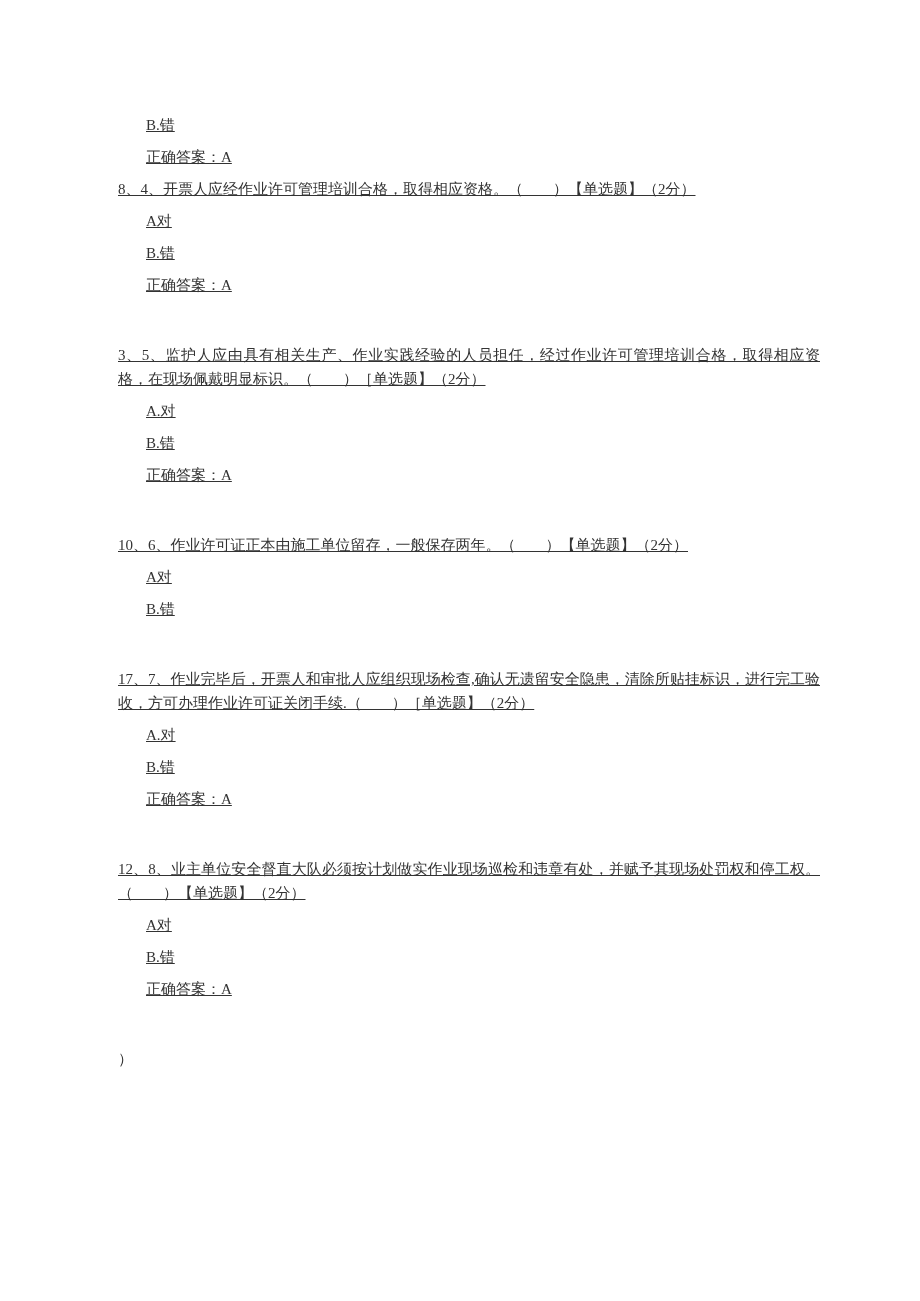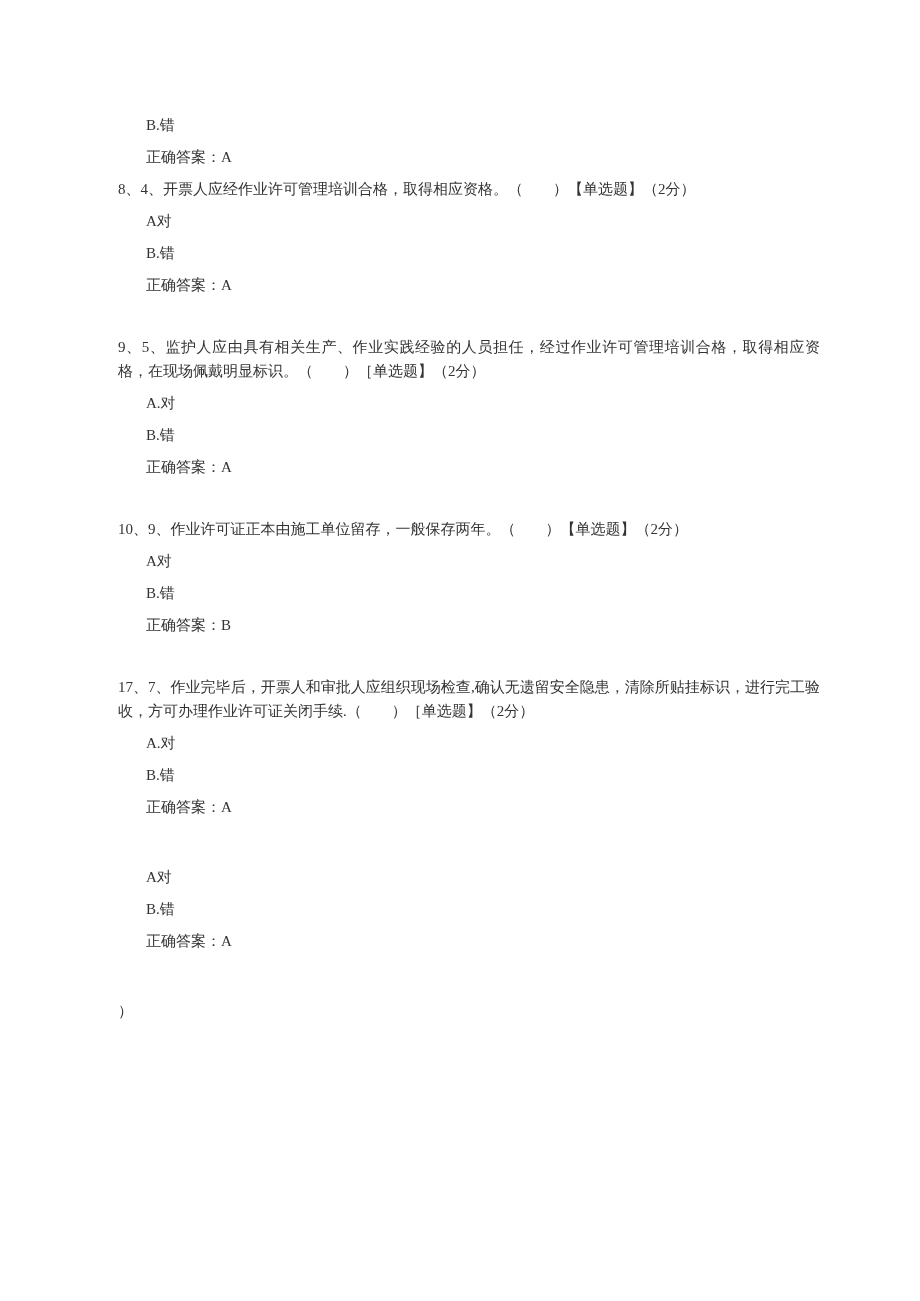--- a/index.html
+++ b/index.html
@@ -12,69 +12,71 @@
     line-height: 1.6;
   }
   .page {
     width: 920px;
     min-height: 1301px;
     padding: 105px 100px 60px 118px;
     box-sizing: border-box;
   }
   .indent {
     padding-left: 28px;
+    text-decoration: underline;
   }
   .line {
     margin: 8px 0;
   }
   .gap {
     height: 30px;
   }
   .question-start {
-    margin-top: 0;
+    margin-top: 8px;
     margin-bottom: 8px;
     text-align: justify;
+    text-decoration: underline;
   }
 </style>
 </head>
 <body>
 
 <div class="page">
 
   <div class="indent line">B.错</div>
   <div class="indent line">正确答案：A</div>
 
   <div class="question-start">8、4、开票人应经作业许可管理培训合格，取得相应资格。（　　）【单选题】（2分）</div>
   <div class="indent line">A对</div>
   <div class="indent line">B.错</div>
   <div class="indent line">正确答案：A</div>
 
   <div class="gap"></div>
 
-  <div class="question-start">9、5、监护人应由具有相关生产、作业实践经验的人员担任，经过作业许可管理培训合格，取得相应资格，在现场佩戴明显标识。（　　）［单选题】（2分）</div>
+  <div class="question-start">3、5、监护人应由具有相关生产、作业实践经验的人员担任，经过作业许可管理培训合格，取得相应资格，在现场佩戴明显标识。（　　）［单选题】（2分）</div>
   <div class="indent line">A.对</div>
   <div class="indent line">B.错</div>
   <div class="indent line">正确答案：A</div>
 
   <div class="gap"></div>
 
-  <div class="question-start">10、9、作业许可证正本由施工单位留存，一般保存两年。（　　）【单选题】（2分）</div>
+  <div class="question-start">10、6、作业许可证正本由施工单位留存，一般保存两年。（　　）【单选题】（2分）</div>
   <div class="indent line">A对</div>
   <div class="indent line">B.错</div>
-  <div class="indent line">正确答案：B</div>
 
   <div class="gap"></div>
 
   <div class="question-start">17、7、作业完毕后，开票人和审批人应组织现场检查,确认无遗留安全隐患，清除所贴挂标识，进行完工验收，方可办理作业许可证关闭手续.（　　）［单选题】（2分）</div>
   <div class="indent line">A.对</div>
   <div class="indent line">B.错</div>
   <div class="indent line">正确答案：A</div>
 
   <div class="gap"></div>
 
+  <div class="question-start">12、8、业主单位安全督直大队必须按计划做实作业现场巡检和违章有处，并赋予其现场处罚权和停工权。（　　）【单选题】（2分）</div>
   <div class="indent line">A对</div>
   <div class="indent line">B.错</div>
   <div class="indent line">正确答案：A</div>
 
   <div class="gap"></div>
 
   <div class="line">）</div>
 
 </div>
 

